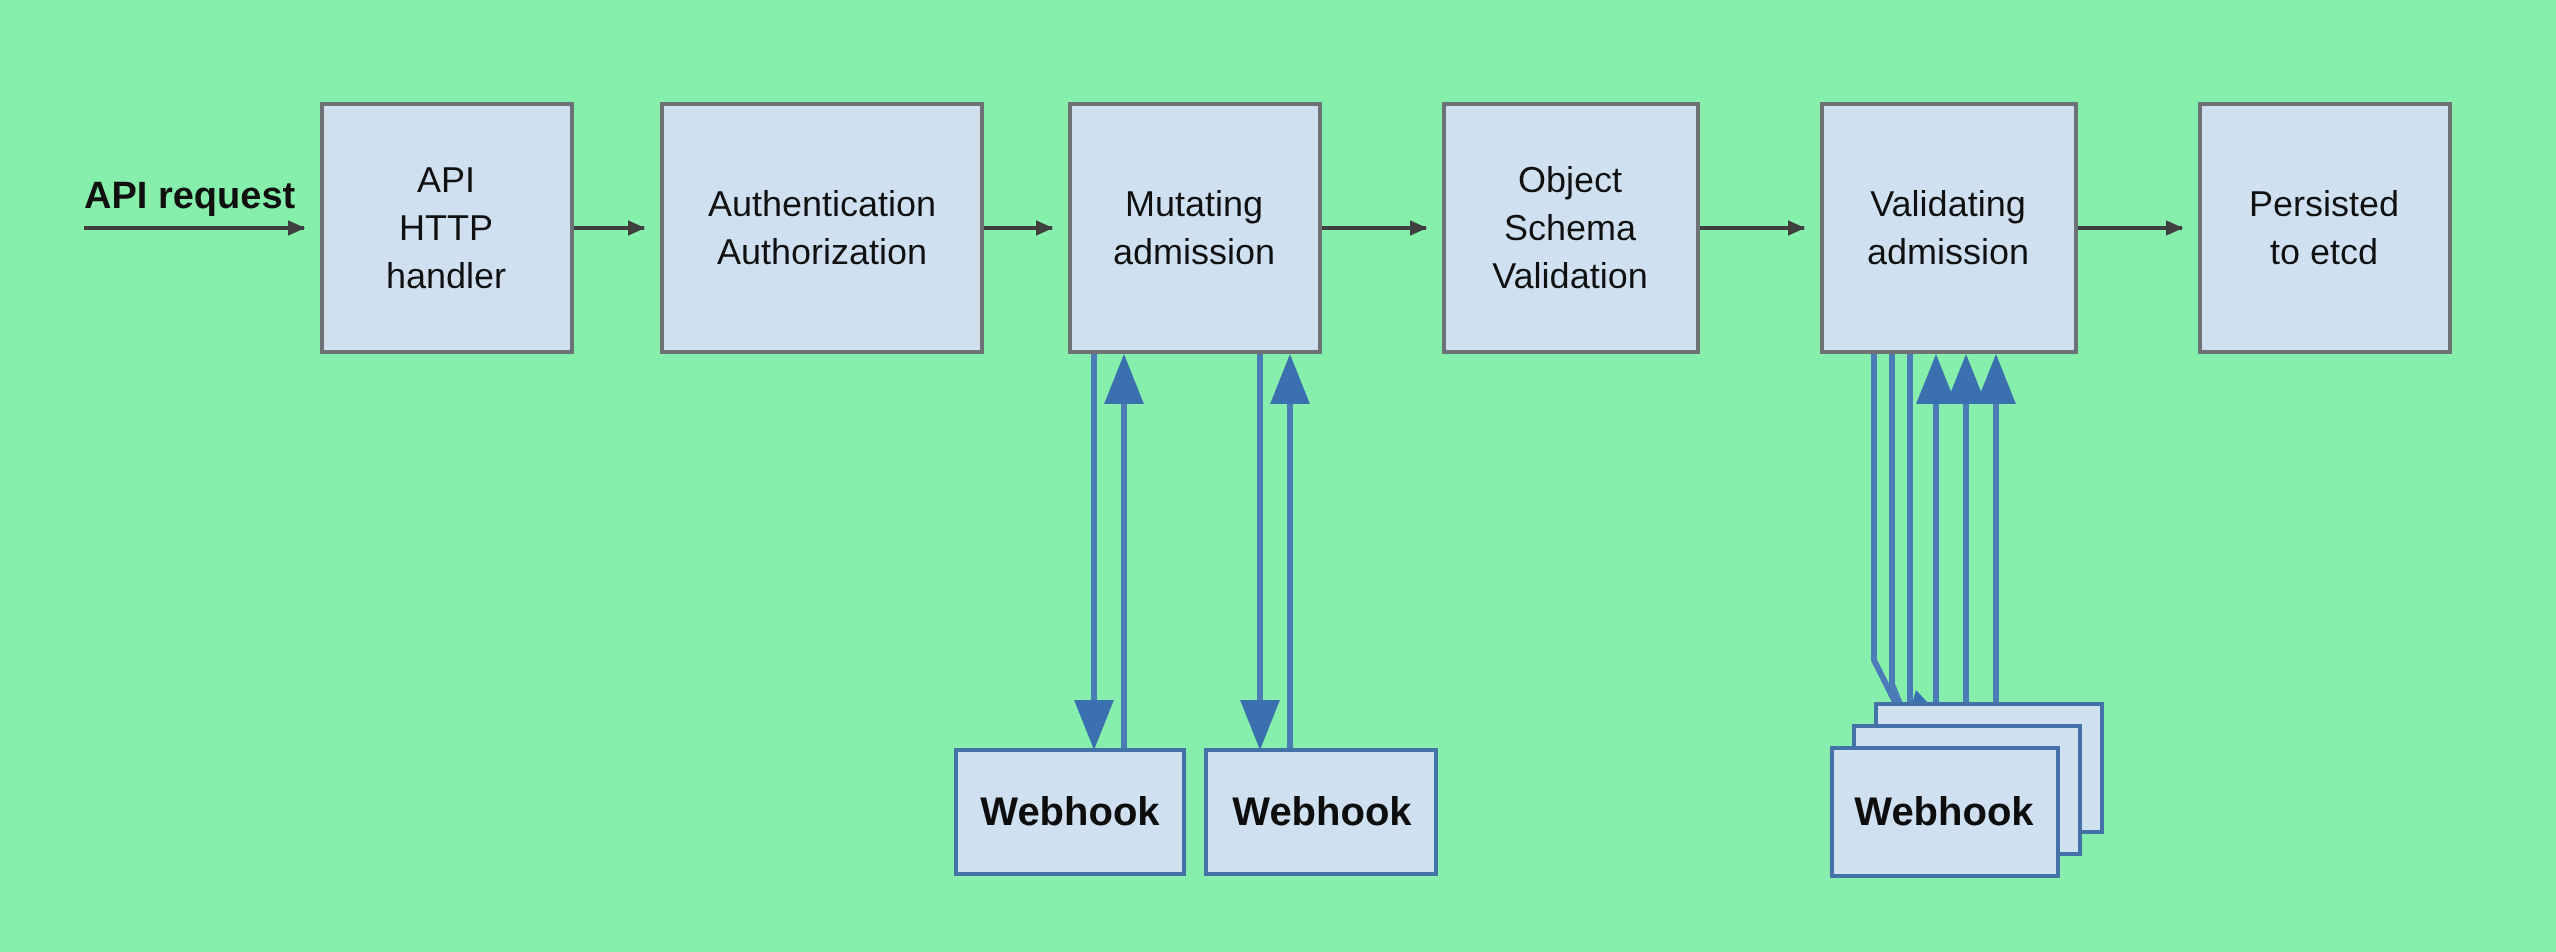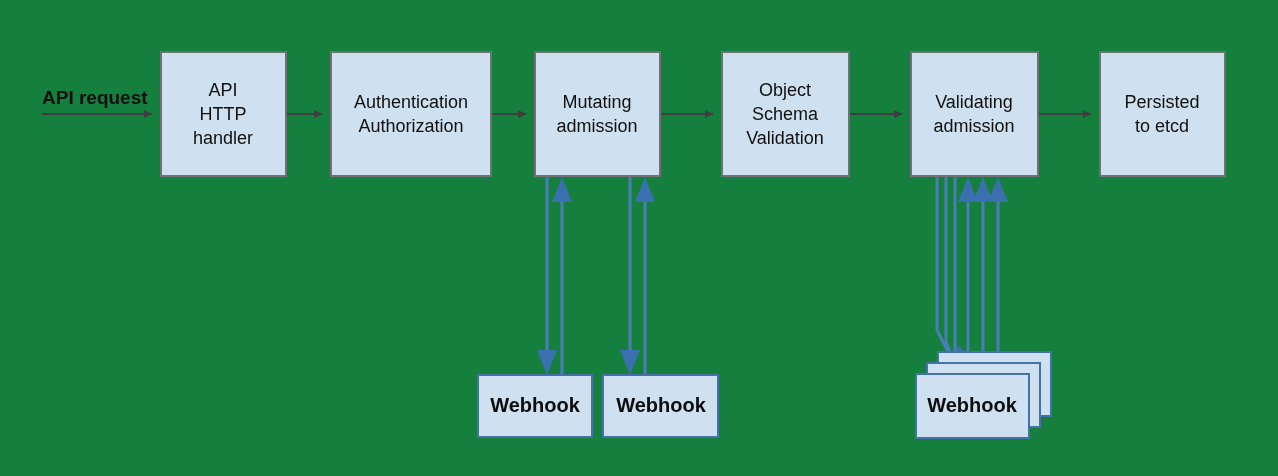--- a/index.html
+++ b/index.html
@@ -10,21 +10,21 @@
   body {
     width: 1278px;
     height: 476px;
     font-family: "Liberation Sans", sans-serif;
     overflow: hidden;
   }
   #diagram-root {
     position: relative;
     width: 1278px;
     height: 476px;
-    background: #15803d;
+    background: #86efac;
   }
   svg#diagram {
     display: block;
     width: 1278px;
     height: 476px;
   }
   .node-box {
     fill: #cfe0f0;
     stroke: #6e7275;
     stroke-width: 2;

